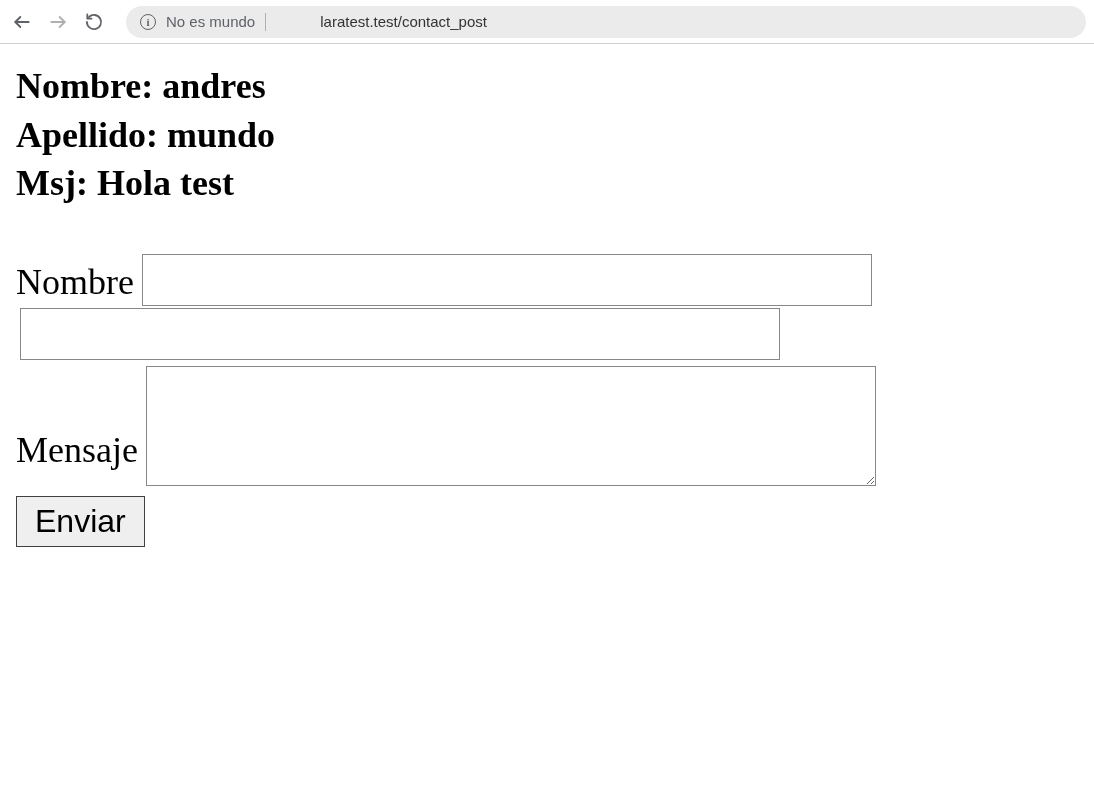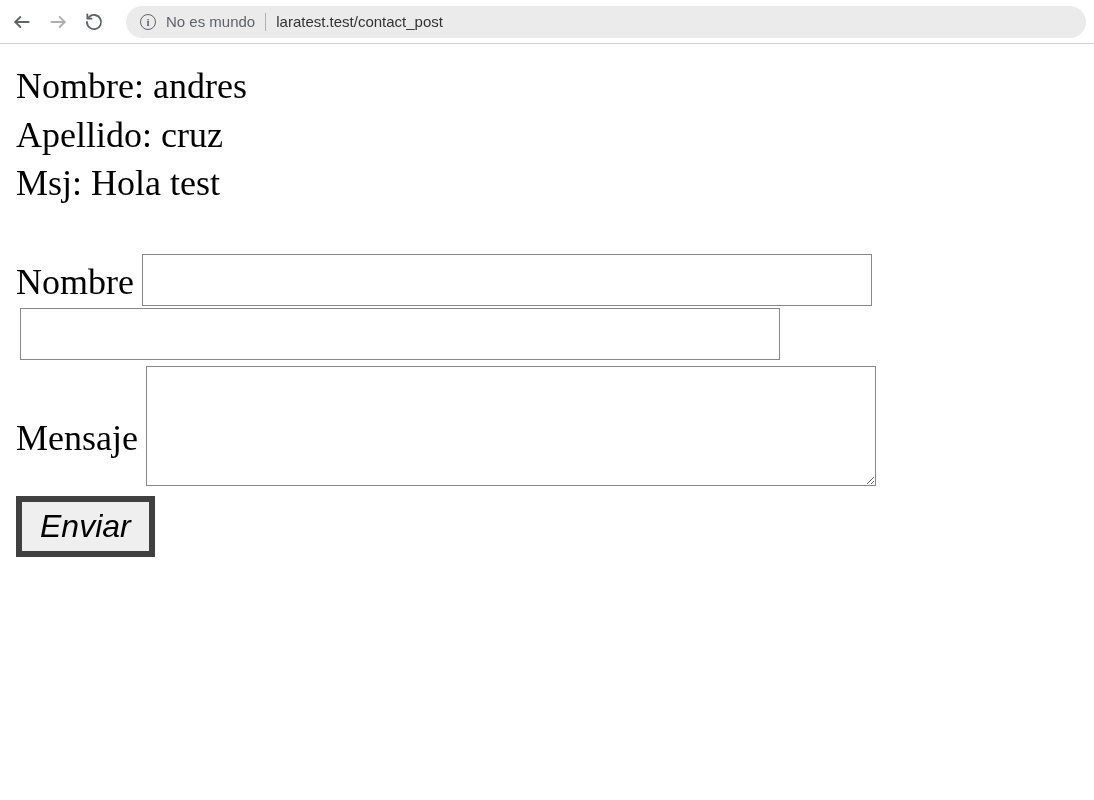--- a/index.html
+++ b/index.html
@@ -71,30 +71,32 @@
       white-space: nowrap;
     }
     .divider {
       width: 1px;
       height: 18px;
       background: #b0b0b0;
     }
     .url-text {
       color: #333;
       white-space: nowrap;
+      margin-left: 44px;
     }
     
     
     .page-content {
       padding: 18px 16px;
       font-size: 36px;
       line-height: 1.35;
     }
     .output-line {
       display: block;
+      font-weight: bold;
     }
     .form-row {
       display: flex;
       align-items: flex-end;
       margin-top: 2px;
     }
     .form-label {
       display: inline-block;
       margin-top: 48px;
     }
@@ -117,34 +119,33 @@
       font-family: Arial, sans-serif;
       border: 1px solid #888;
       width: 730px;
       height: 120px;
       margin-left: 8px;
       resize: both;
       vertical-align: bottom;
       position: relative;
     }
     .form-row.mensaje {
-      align-items: flex-start;
+      align-items: center;
       margin-top: 6px;
     }
     .submit-row {
       margin-top: 10px;
     }
     .submit-button {
       font-size: 32px;
       font-family: Arial, sans-serif;
       background: #efefef;
-      border: 6px solid #404040;
+      border: 1px solid #404040;
       padding: 6px 18px;
       cursor: pointer;
-      font-style: italic;
     }
   </style>
 </head>
 <body>
 
 <div class="browser-toolbar">
   <div class="nav-icon">
     <svg viewBox="0 0 24 24" fill="none" stroke="currentColor" stroke-width="2.2" stroke-linecap="round" stroke-linejoin="round">
       <line x1="20" y1="12" x2="4" y2="12"></line>
       <polyline points="10,18 4,12 10,6"></polyline>
@@ -172,21 +173,21 @@
 
 <div class="page-content">
 
   <div class="output-line">
     <span>Nombre:</span>
     <span>andres</span>
   </div>
 
   <div class="output-line">
     <span>Apellido:</span>
-    <span>cruz</span>
+    <span>mundo</span>
   </div>
 
   <div class="output-line">
     <span>Msj:</span>
     <span>Hola test</span>
   </div>
 
   <div class="form-row">
     <span class="form-label">Nombre</span>
     <input type="text" class="text-input" value="" style="">

